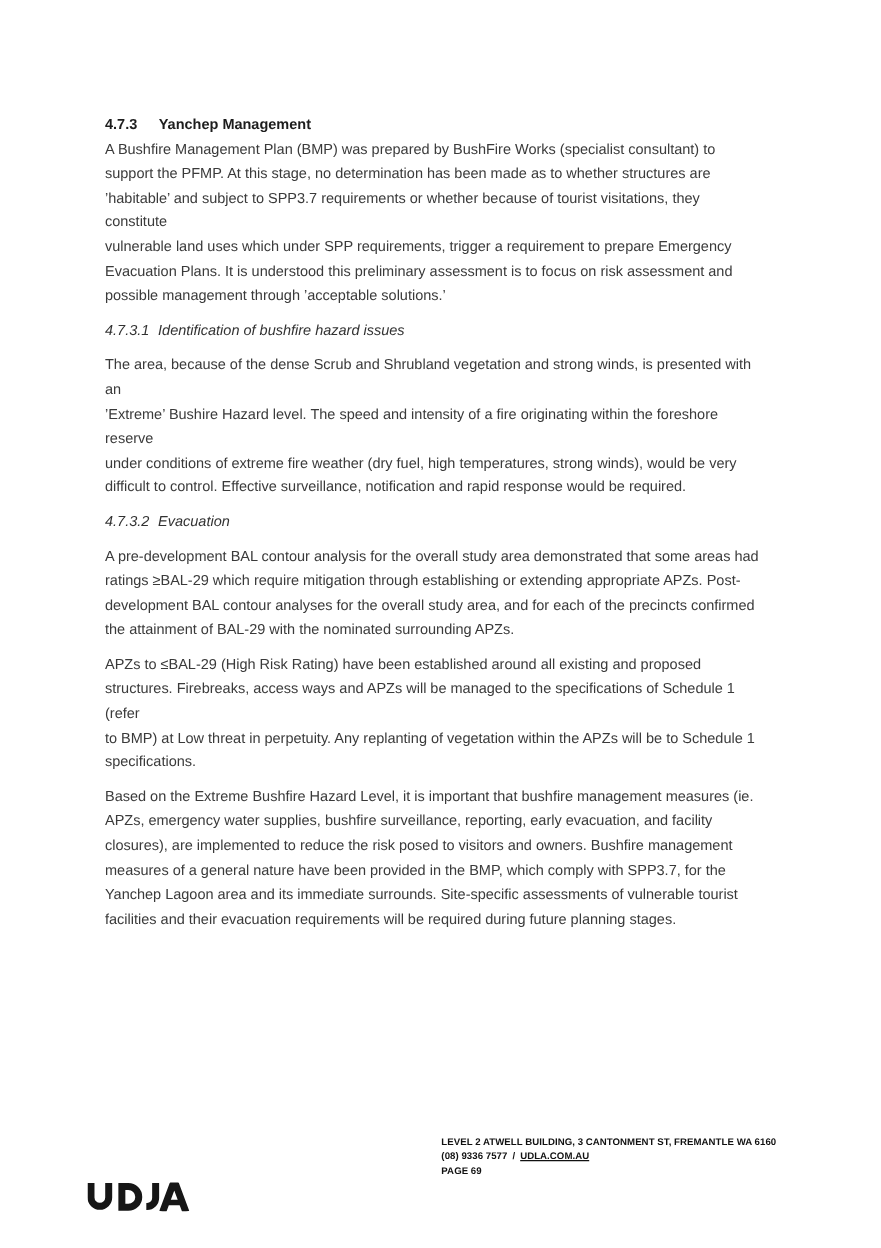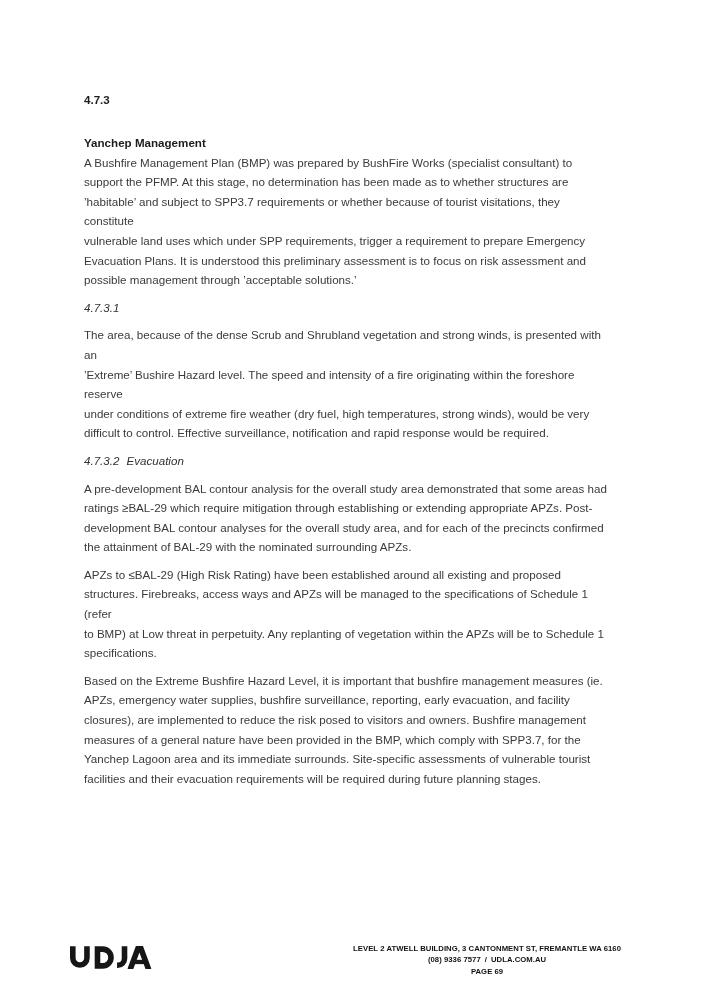--- a/index.html
+++ b/index.html
@@ -18,21 +18,20 @@
     width: 540px;
     color: #3a3a3a;
     font-size: 11.6px;
     line-height: 19.6px;
   }
   .h-section {
     display: flex;
     font-weight: 700;
     color: #1d1d1d;
     margin: 0;
-    flex-direction: column;
   }
   .h-section .h-num { width: 43px; flex: 0 0 43px; }
   p.body-para {
     margin: 0 14px 8px 0;
     white-space: pre-line;
   }
   .h-sub {
     font-style: italic;
     color: #323232;
     margin: 0 0 8px 0;
@@ -44,30 +43,30 @@
     position: absolute;
     left: 70px;
     top: 946px;
     width: 82px;
     height: 23px;
   }
   .footer-logo svg { display: block; width: 82px; height: 23px; }
   .footer-info {
     position: absolute;
     right: 84px;
-    top: 943px;
-    text-align: center;
+    top: 908px;
+    text-align: left;
     font-weight: 700;
     font-size: 7.7px;
     line-height: 11.3px;
     color: #111111;
     letter-spacing: 0.05px;
   }
   .f-sep { margin: 0 4px; }
-  .f-site { cursor: pointer; }
+  .f-site { text-decoration: underline; cursor: pointer; }
 </style>
 </head>
 <body>
 
 <div class="page">
   <div class="content">
 
     <div class="h-section">
       <span class="h-num">4.7.3</span>
       <span class="h-title">Yanchep Management</span>
@@ -75,20 +74,21 @@
 
     <p class="body-para">A Bushfire Management Plan (BMP) was prepared by BushFire Works (specialist consultant) to
 support the PFMP. At this stage, no determination has been made as to whether structures are
 ’habitable’ and subject to SPP3.7 requirements or whether because of tourist visitations, they constitute
 vulnerable land uses which under SPP requirements, trigger a requirement to prepare Emergency
 Evacuation Plans. It is understood this preliminary assessment is to focus on risk assessment and
 possible management through ’acceptable solutions.’</p>
 
     <div class="h-sub">
       <span class="h-num-sub">4.7.3.1</span>
+      <span>Identification of bushfire hazard issues</span>
     </div>
 
     <p class="body-para">The area, because of the dense Scrub and Shrubland vegetation and strong winds, is presented with an
 ’Extreme’ Bushire Hazard level. The speed and intensity of a fire originating within the foreshore reserve
 under conditions of extreme fire weather (dry fuel, high temperatures, strong winds), would be very
 difficult to control. Effective surveillance, notification and rapid response would be required.</p>
 
     <div class="h-sub">
       <span class="h-num-sub">4.7.3.2</span>
       <span>Evacuation</span>

